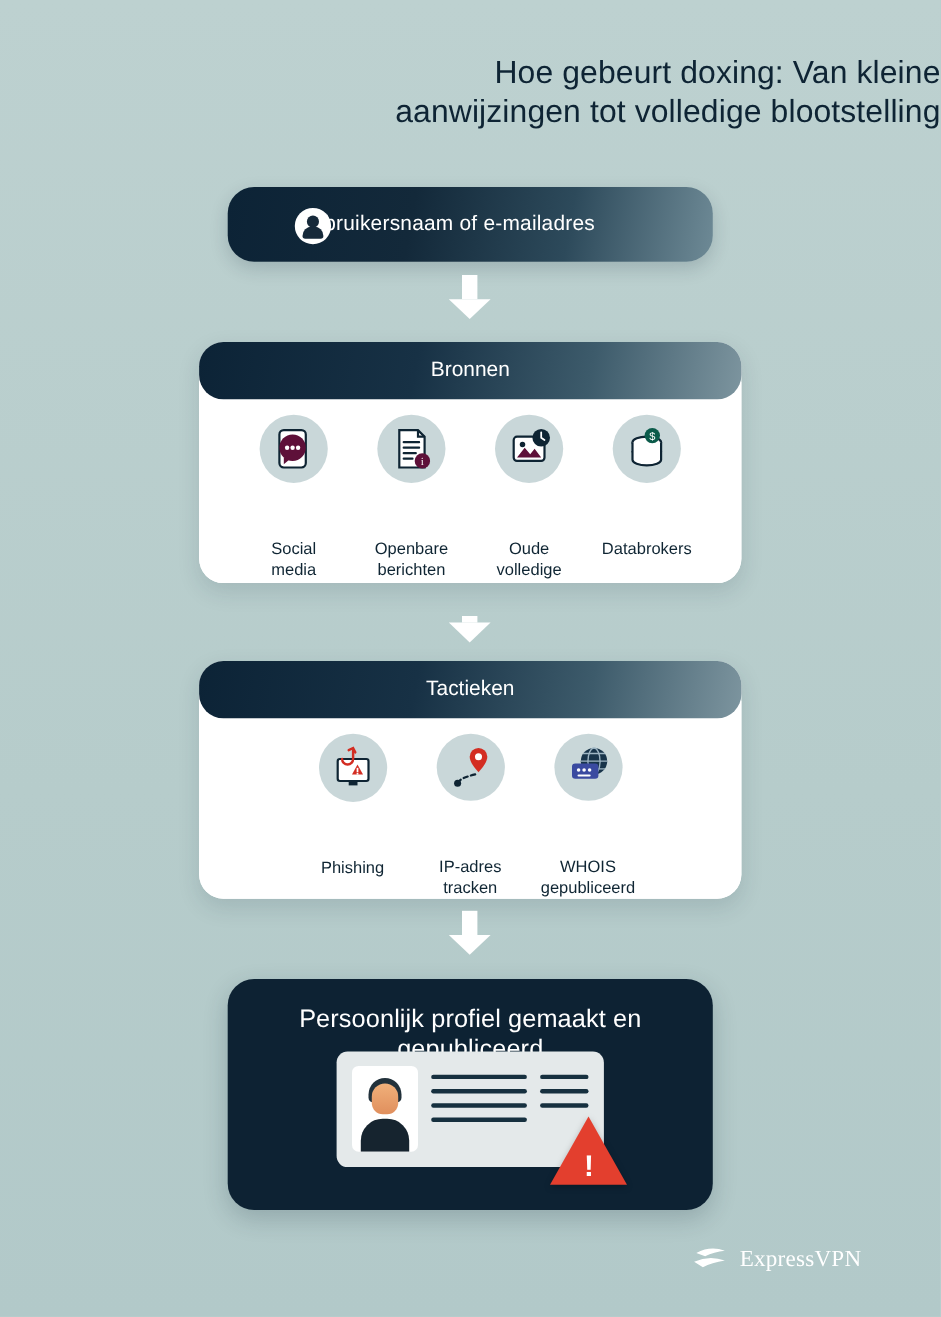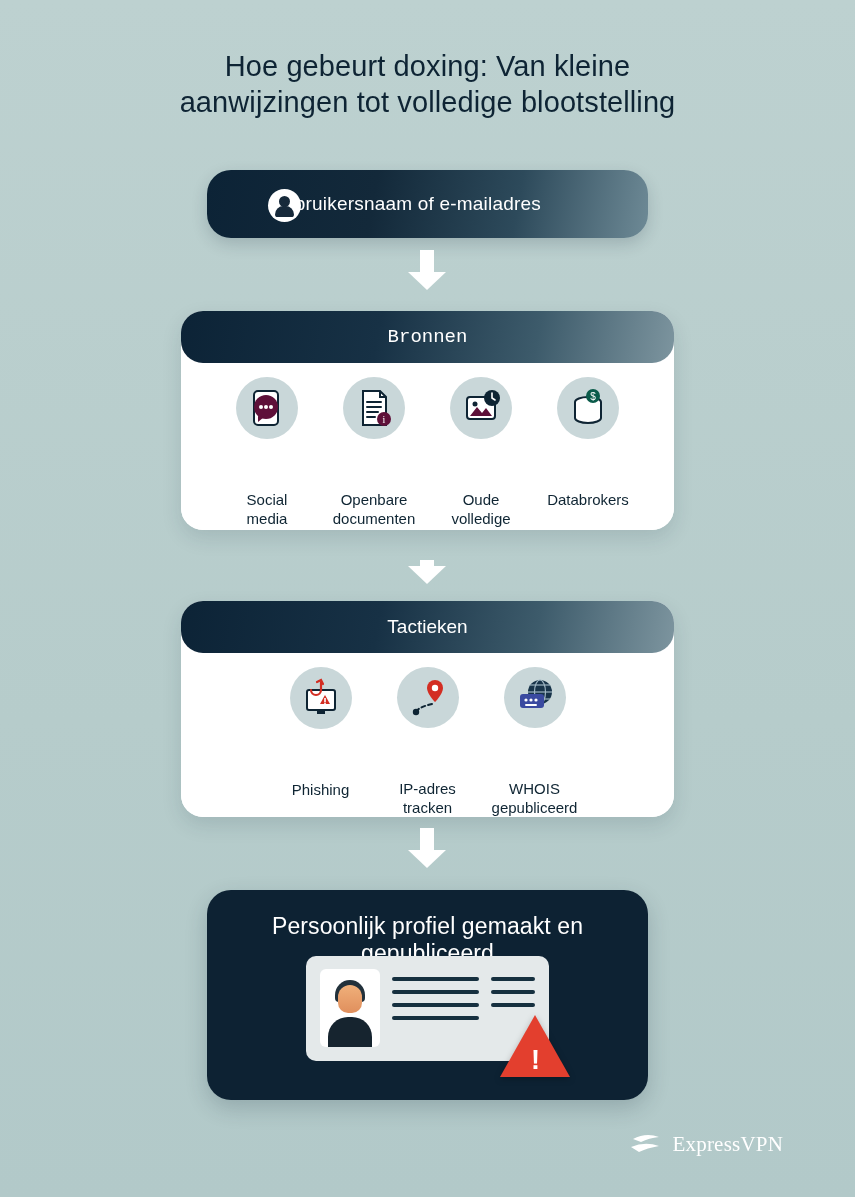--- a/index.html
+++ b/index.html
@@ -16,21 +16,21 @@
     height: 1197px;
     background: linear-gradient(180deg, #bdd1d0 0%, #b6cccb 60%, #b2c9c9 100%);
   }
 
   
   .title {
     position: absolute;
     top: 48px;
     left: 0;
     width: 855px;
-    text-align: center;
+    text-align: right;
     color: #0e2434;
     font-size: 29px;
     line-height: 36px;
     font-weight: 400;
     letter-spacing: 0.1px;
   }
 
   
   .pill {
     position: absolute;
@@ -135,21 +135,21 @@
     background: #ffffff;
     border-radius: 0 0 22px 22px;
     margin-top: -16px;
     padding-top: 30px;
     display: flex;
     justify-content: center;
     z-index: 1;
   }
 
   #section-sources { left: 181px; top: 311px; width: 493px; height: 219px; }
-  #section-sources .section-header { width: 493px; font-family: Liberation Mono, monospace; }
+  #section-sources .section-header { width: 493px; }
   #section-sources .section-body { height: 183px; }
 
   #section-tactics { left: 181px; top: 601px; width: 493px; height: 216px; }
   #section-tactics .section-header { width: 493px; }
   #section-tactics .section-body { height: 180px; }
 
   .item {
     width: 107px;
     display: flex;
     flex-direction: column;
@@ -346,21 +346,21 @@
               <line x1="15" y1="21" x2="29" y2="21"></line>
               <line x1="15" y1="26" x2="26" y2="26"></line>
               <line x1="15" y1="31" x2="23" y2="31"></line>
             </g>
             <circle cx="32" cy="33" r="7" fill="#5e1039"></circle>
             <text x="32" y="37" font-size="10" fill="#ffffff" text-anchor="middle" font-family="Liberation Serif, serif">i</text>
           </svg>
         </div>
         <div class="label">
           <div>Openbare</div>
-          <div>documenten</div>
+          <div>berichten</div>
         </div>
       </div>
 
       <div class="item">
         <div class="icon-wrap">
           <svg width="44" height="44" viewBox="0 0 44 44">
             <rect x="8" y="11" width="28" height="22" rx="3" fill="#ffffff" stroke="#0e2433" stroke-width="2"></rect>
             <path d="M11 30 l7 -9 l5 6 l4 -5 l6 8 z" fill="#5e1039"></path>
             <circle cx="16" cy="18" r="2.5" fill="#0e2433"></circle>
             <circle cx="33" cy="12" r="8" fill="#0e2433"></circle>

